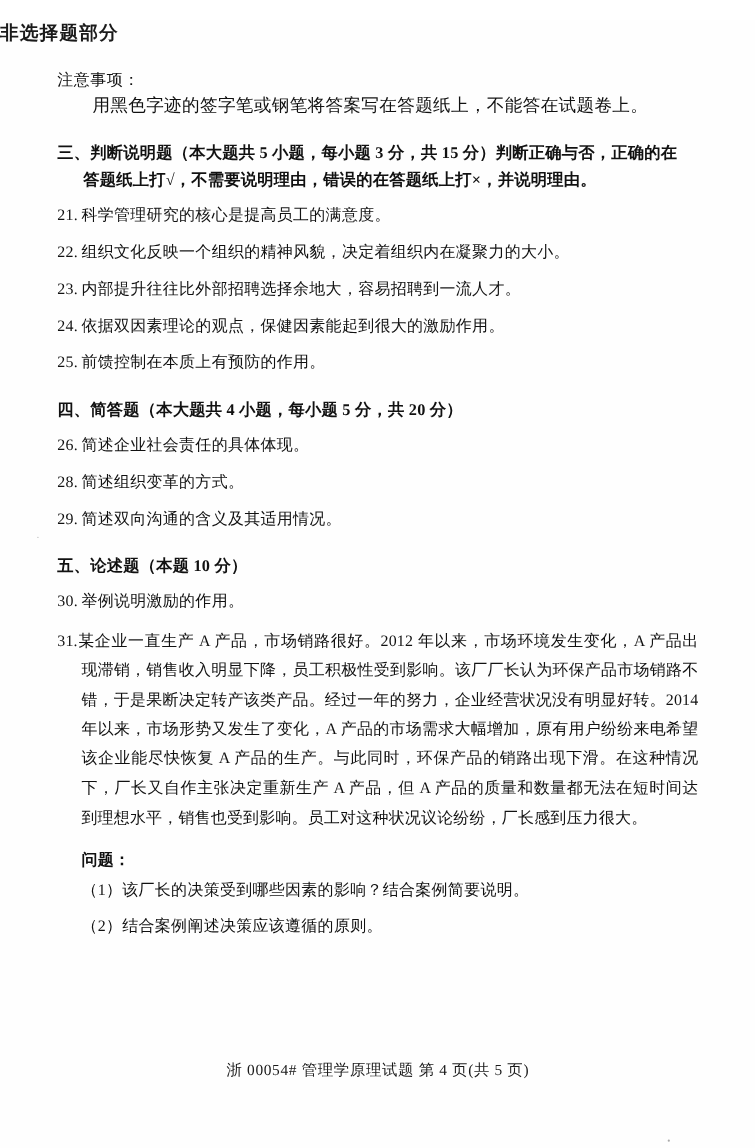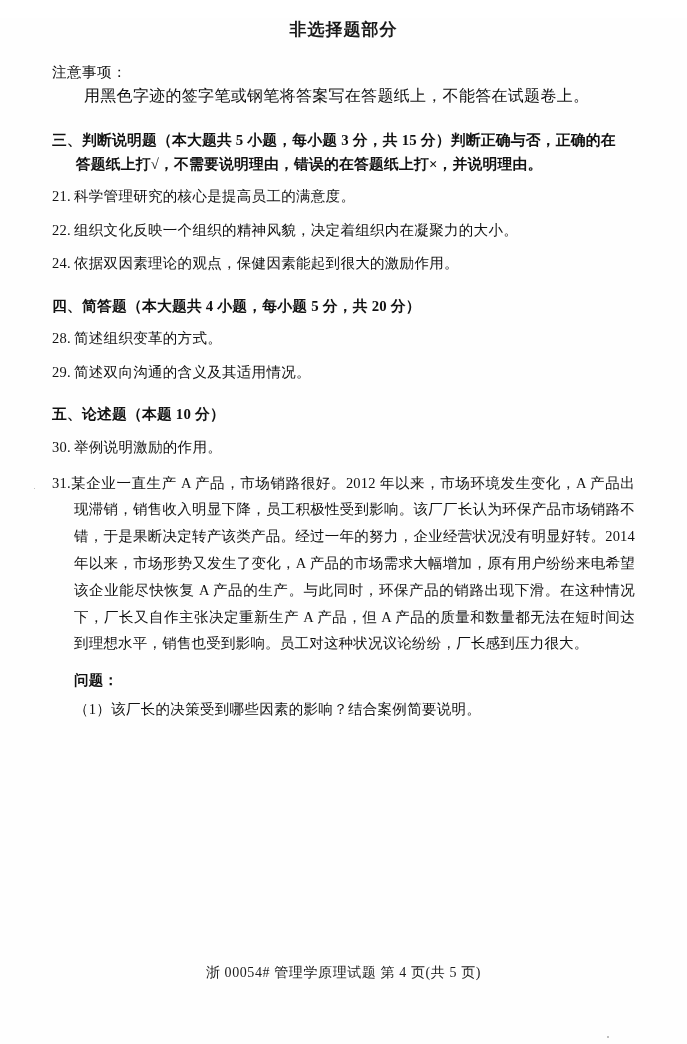--- a/index.html
+++ b/index.html
@@ -17,21 +17,21 @@
   }
   .page {
     position: relative;
     width: 687px;
     height: 1044px;
     box-sizing: border-box;
     padding: 0;
     background: #fefefe;
   }
   .title {
-    text-align: center;
+    text-align: left;
     font-size: 17px;
     font-weight: 600;
     letter-spacing: 1px;
     margin-top: 18px;
     margin-bottom: 22px;
     color: #1a1a1a;
   }
   .content {
     padding-left: 52px;
     padding-right: 52px;
@@ -130,45 +130,55 @@
       <span>三、判断说明题（本大题共 5 小题，每小题 3 分，共 15 分）判断正确与否，正确的在</span>
       <span class="cont">答题纸上打√，不需要说明理由，错误的在答题纸上打×，并说明理由。</span>
     </div>
     <div class="q">
       <span class="num">21.</span><span>科学管理研究的核心是提高员工的满意度。</span>
     </div>
     <div class="q">
       <span class="num">22.</span><span>组织文化反映一个组织的精神风貌，决定着组织内在凝聚力的大小。</span>
     </div>
     <div class="q">
+      <span class="num">23.</span><span>内部提升往往比外部招聘选择余地大，容易招聘到一流人才。</span>
+    </div>
+    <div class="q">
       <span class="num">24.</span><span>依据双因素理论的观点，保健因素能起到很大的激励作用。</span>
+    </div>
+    <div class="q">
+      <span class="num">25.</span><span>前馈控制在本质上有预防的作用。</span>
     </div>
 
     <div class="section-head">
       <span>四、简答题（本大题共 4 小题，每小题 5 分，共 20 分）</span>
+    </div>
+    <div class="q">
+      <span class="num">26.</span><span>简述企业社会责任的具体体现。</span>
     </div>
     <div class="q">
       <span class="num">28.</span><span>简述组织变革的方式。</span>
     </div>
     <div class="q">
       <span class="num">29.</span><span>简述双向沟通的含义及其适用情况。</span>
     </div>
 
     <div class="section-head">
       <span>五、论述题（本题 10 分）</span>
     </div>
     <div class="q">
       <span class="num">30.</span><span>举例说明激励的作用。</span>
     </div>
 
     <div class="para">
       <span class="num">31.</span><span>某企业一直生产 A 产品，市场销路很好。2012 年以来，市场环境发生变化，A 产品出现滞销，销售收入明显下降，员工积极性受到影响。该厂厂长认为环保产品市场销路不错，于是果断决定转产该类产品。经过一年的努力，企业经营状况没有明显好转。2014 年以来，市场形势又发生了变化，A 产品的市场需求大幅增加，原有用户纷纷来电希望该企业能尽快恢复 A 产品的生产。与此同时，环保产品的销路出现下滑。在这种情况下，厂长又自作主张决定重新生产 A 产品，但 A 产品的质量和数量都无法在短时间达到理想水平，销售也受到影响。员工对这种状况议论纷纷，厂长感到压力很大。</span>
     </div>
     <div class="sub-label">问题：</div>
     <div class="sub-item">（1）该厂长的决策受到哪些因素的影响？结合案例简要说明。</div>
+    <div class="sub-item">（2）结合案例阐述决策应该遵循的原则。</div>
 
   </div>
 
   <div class="footer">浙 00054# 管理学原理试题 第 4 页(共 5 页)</div>
 
   <div class="speck" style="left:607px; top:1018px;"></div>
   <div class="speck" style="left:34px; top:470px; width:1px; height:1px;"></div>
 
 </div>
 

